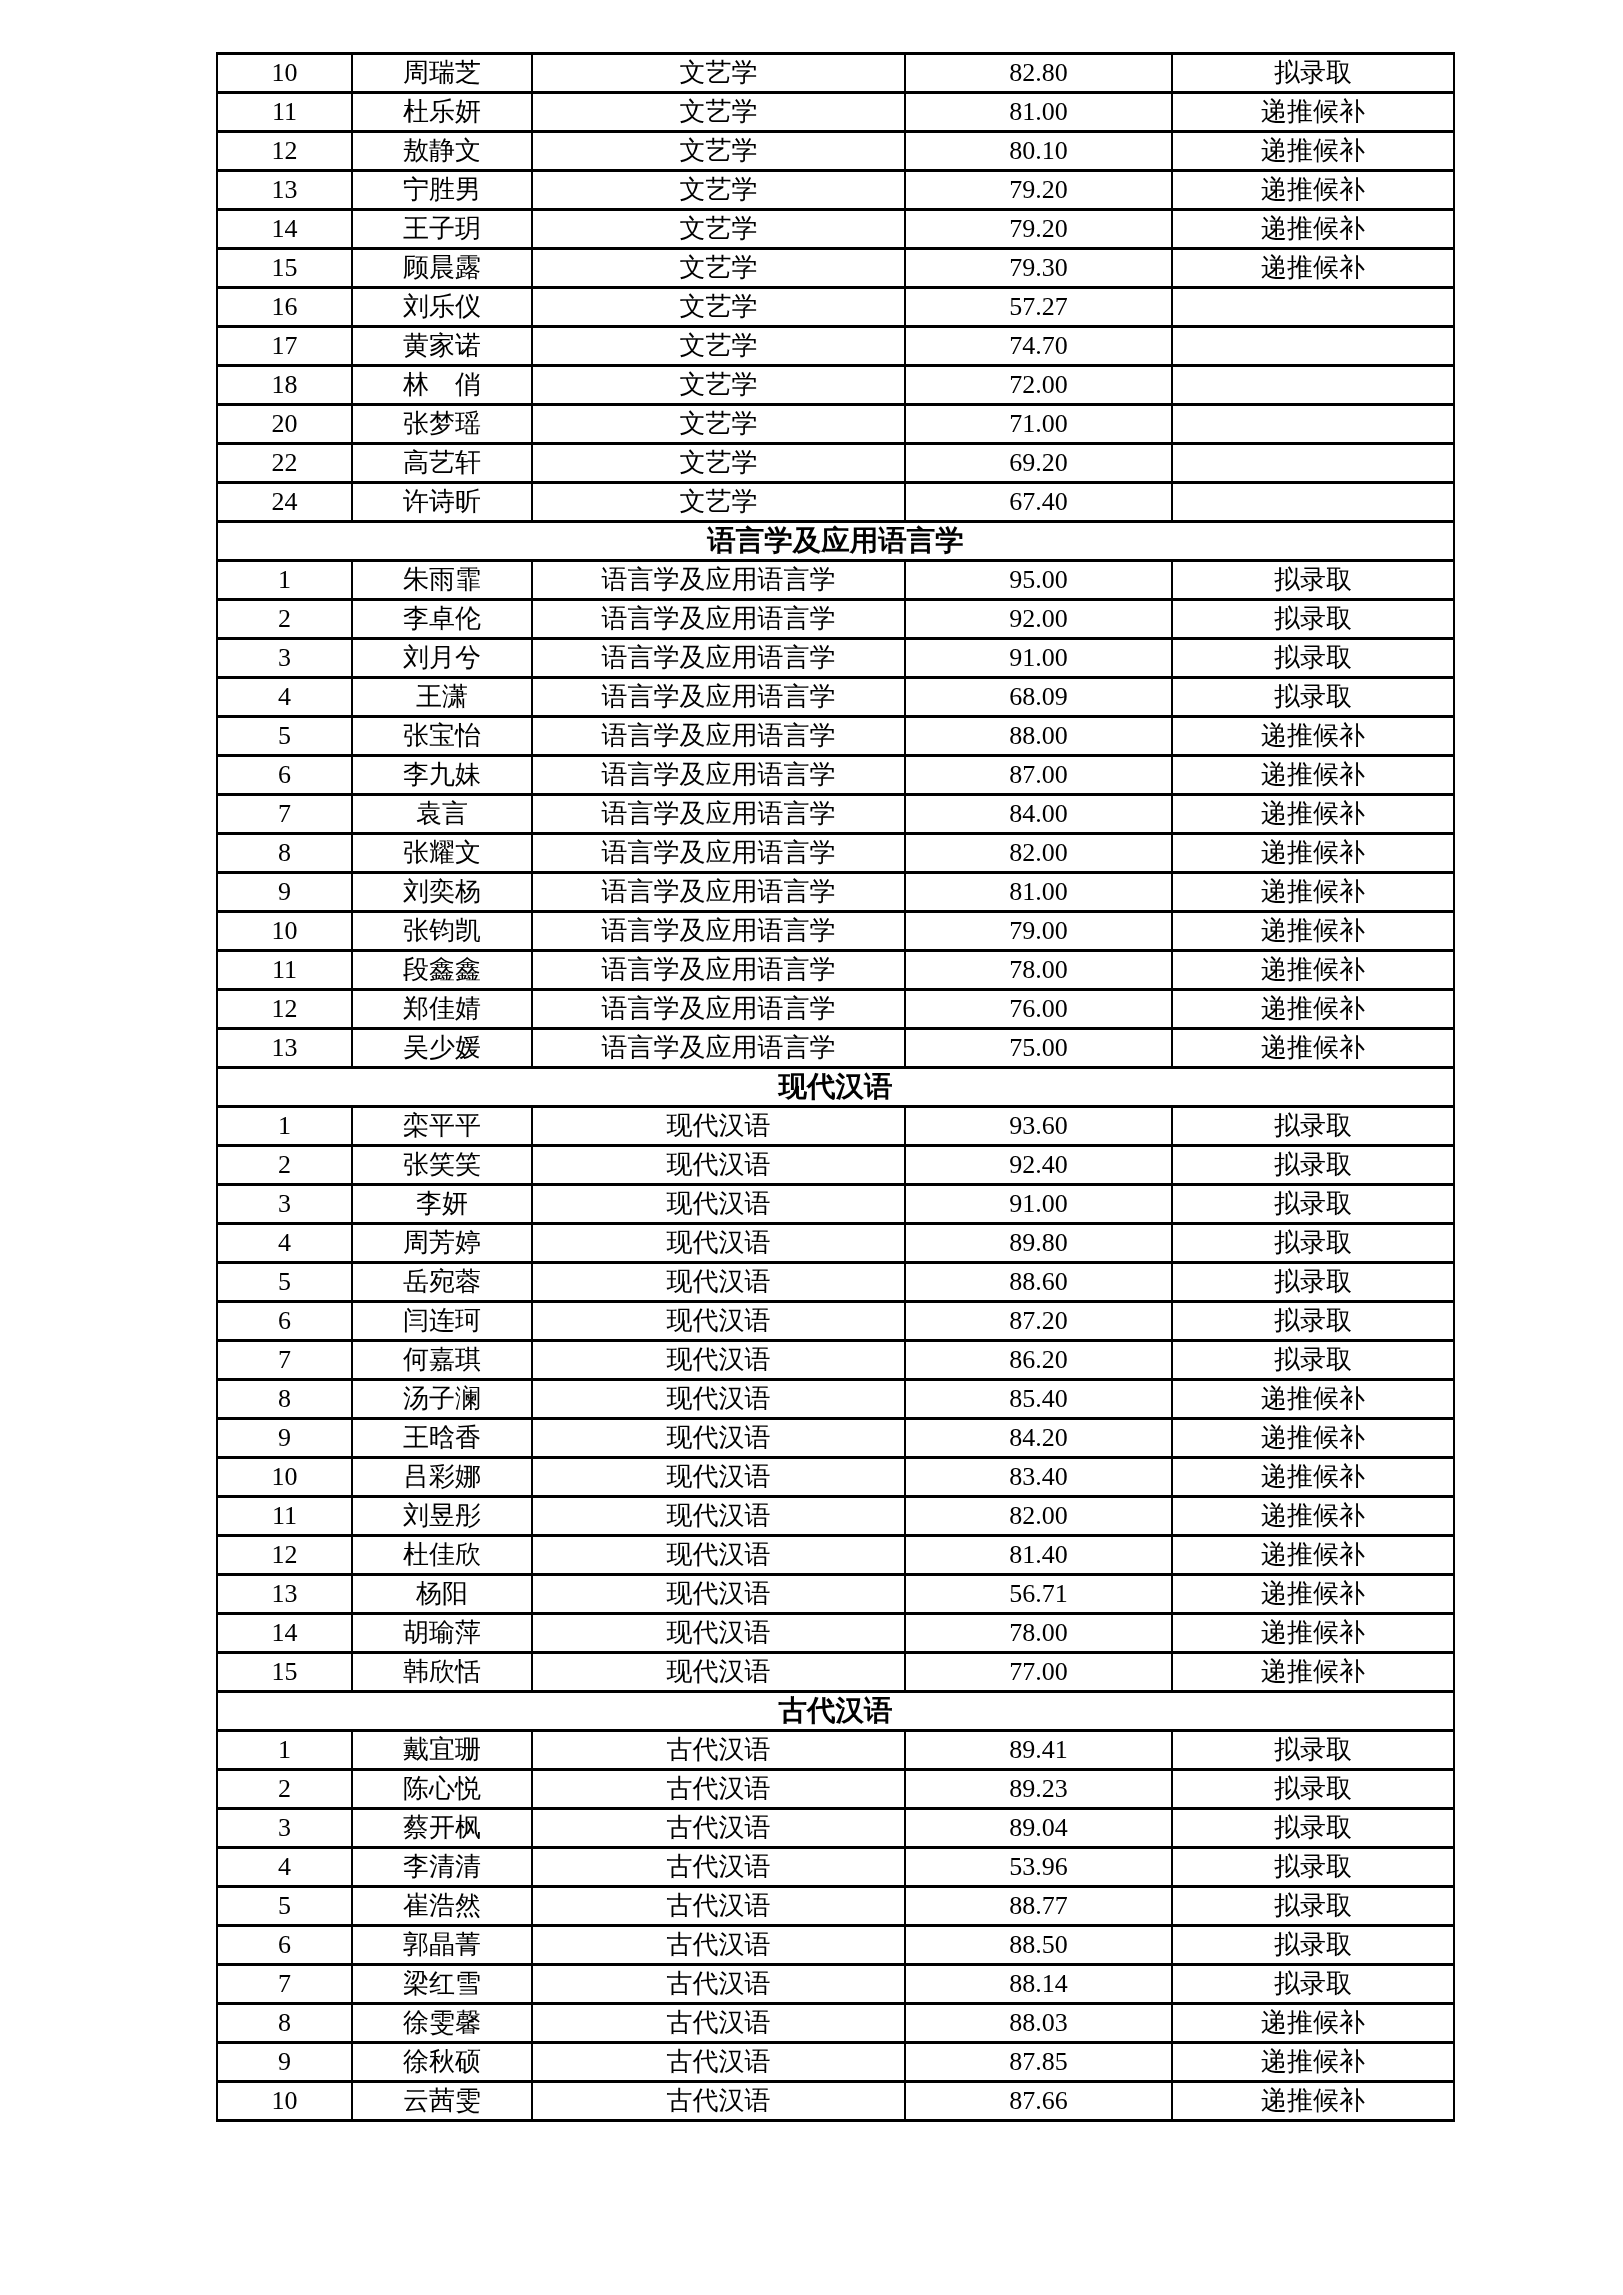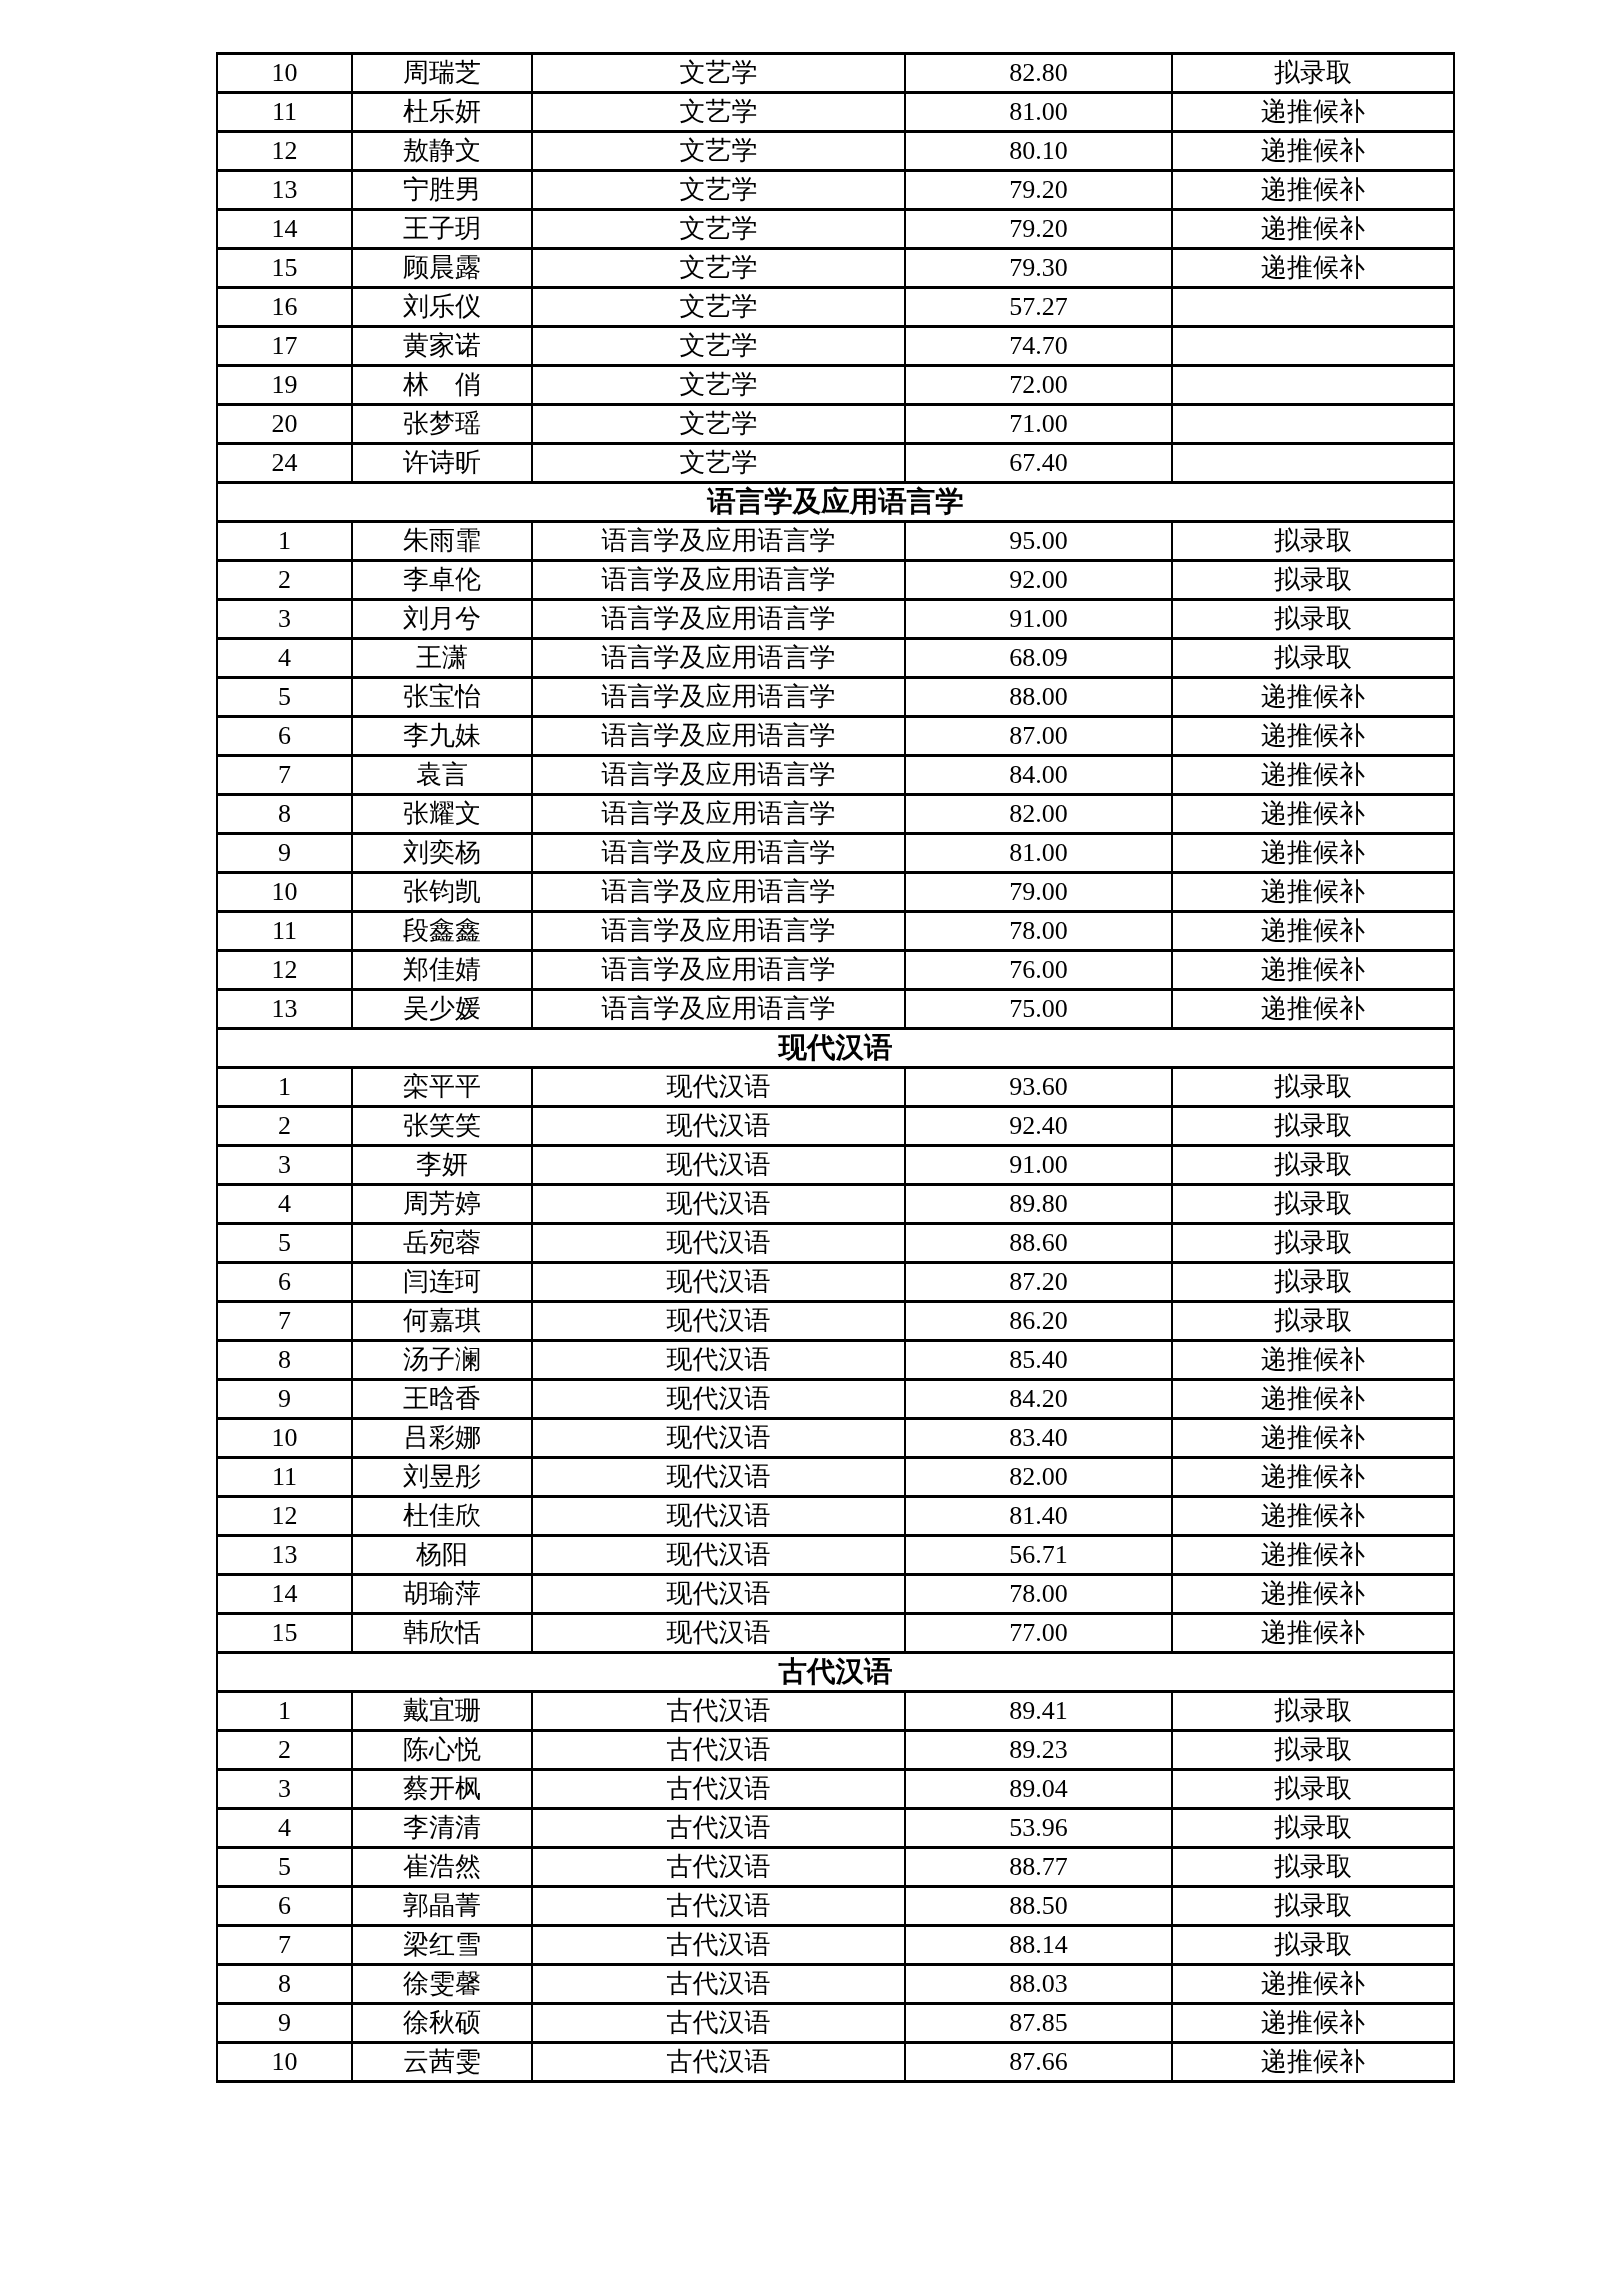--- a/index.html
+++ b/index.html
@@ -109,31 +109,38 @@
         <td></td>
       </tr>
       <tr>
         <td>17</td>
         <td>黄家诺</td>
         <td>文艺学</td>
         <td>74.70</td>
         <td></td>
       </tr>
       <tr>
-        <td>19</td>
+        <td>18</td>
         <td>林　俏</td>
         <td>文艺学</td>
         <td>72.00</td>
         <td></td>
       </tr>
       <tr>
         <td>20</td>
         <td>张梦瑶</td>
         <td>文艺学</td>
         <td>71.00</td>
+        <td></td>
+      </tr>
+      <tr>
+        <td>22</td>
+        <td>高艺轩</td>
+        <td>文艺学</td>
+        <td>69.20</td>
         <td></td>
       </tr>
       <tr>
         <td>24</td>
         <td>许诗昕</td>
         <td>文艺学</td>
         <td>67.40</td>
         <td></td>
       </tr>
       <tr>

